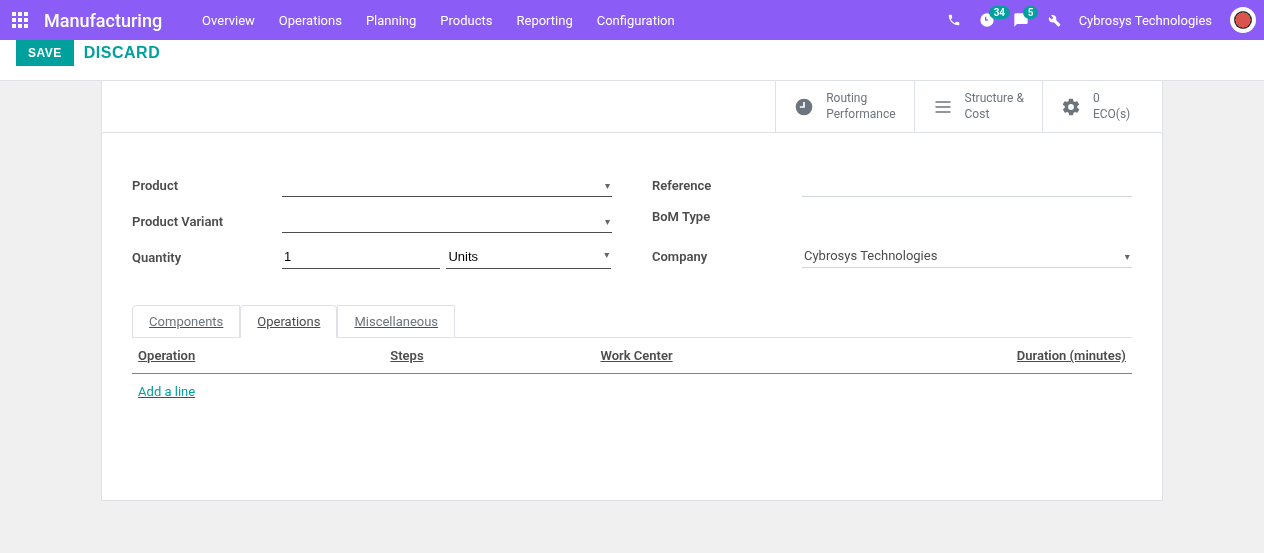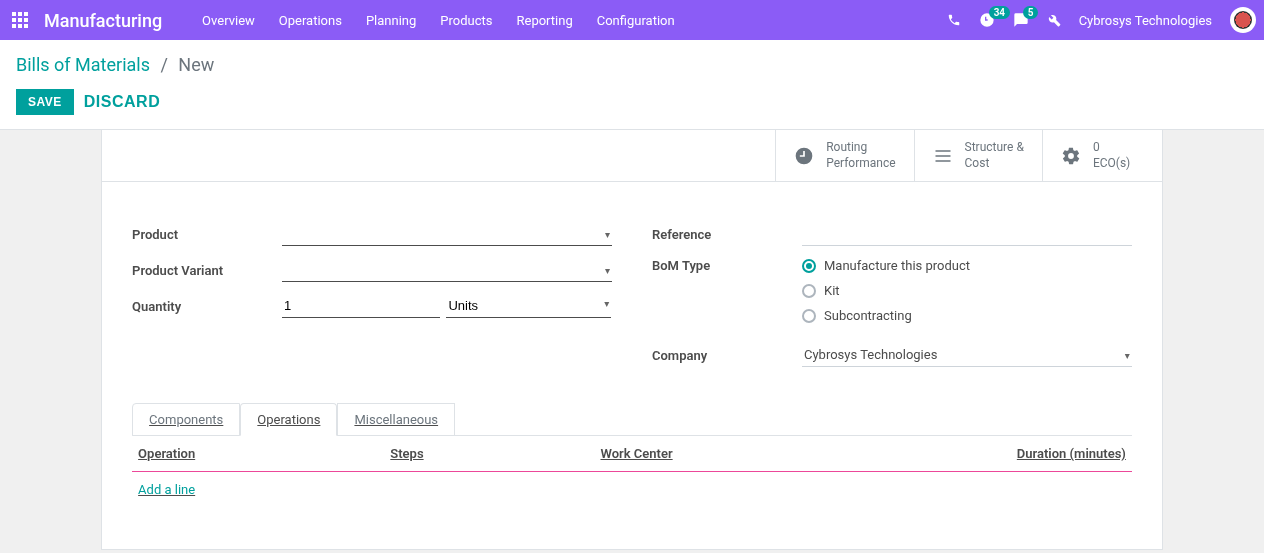--- a/index.html
+++ b/index.html
@@ -129,25 +129,20 @@
         </svg>
     </div>
     <span class="company-name">Cybrosys Technologies</span>
     <div class="avatar">
         <div class="avatar-inner"></div>
       </div>
   </div>
 </div>
 
 <div class="subbar">
-  <div class="breadcrumb">
-    <a href="#">Bills of Materials</a>
-    <span class="sep">/</span>
-    <span class="current">New</span>
-  </div>
   <div class="actions">
     <button class="btn-save">SAVE</button>
     <button class="btn-discard">DISCARD</button>
   </div>
 </div>
 
 <div class="sheet-wrap">
   <div class="sheet">
 
     <div class="stat-row">
@@ -215,38 +210,20 @@
 
       <div class="col">
         <div class="field-row">
           <div class="field-label">Reference</div>
           <div class="field-input">
             <input class="underline-input thin" value="" style="">
           </div>
         </div>
         <div class="field-row" style="align-items:flex-start;">
           <div class="field-label">BoM Type</div>
-          <div class="field-input">
-            <div class="radio-group">
-              <label class="radio-item">
-                <span class="radio-circle">
-                    <span class="radio-dot"></span>
-                  </span>
-                <span>Manufacture this product</span>
-              </label>
-              <label class="radio-item">
-                <span class="radio-circle off"></span>
-                <span>Kit</span>
-              </label>
-              <label class="radio-item">
-                <span class="radio-circle off"></span>
-                <span>Subcontracting</span>
-              </label>
-            </div>
-          </div>
         </div>
         <div class="field-row" style="margin-top:20px;">
           <div class="field-label">Company</div>
           <div class="field-input">
             <div class="company-select">
               <div class="val">Cybrosys Technologies</div>
               <span class="caret" style="position:absolute;right:2px;font-size:10px;color:#666;">▾</span>
             </div>
           </div>
         </div>

